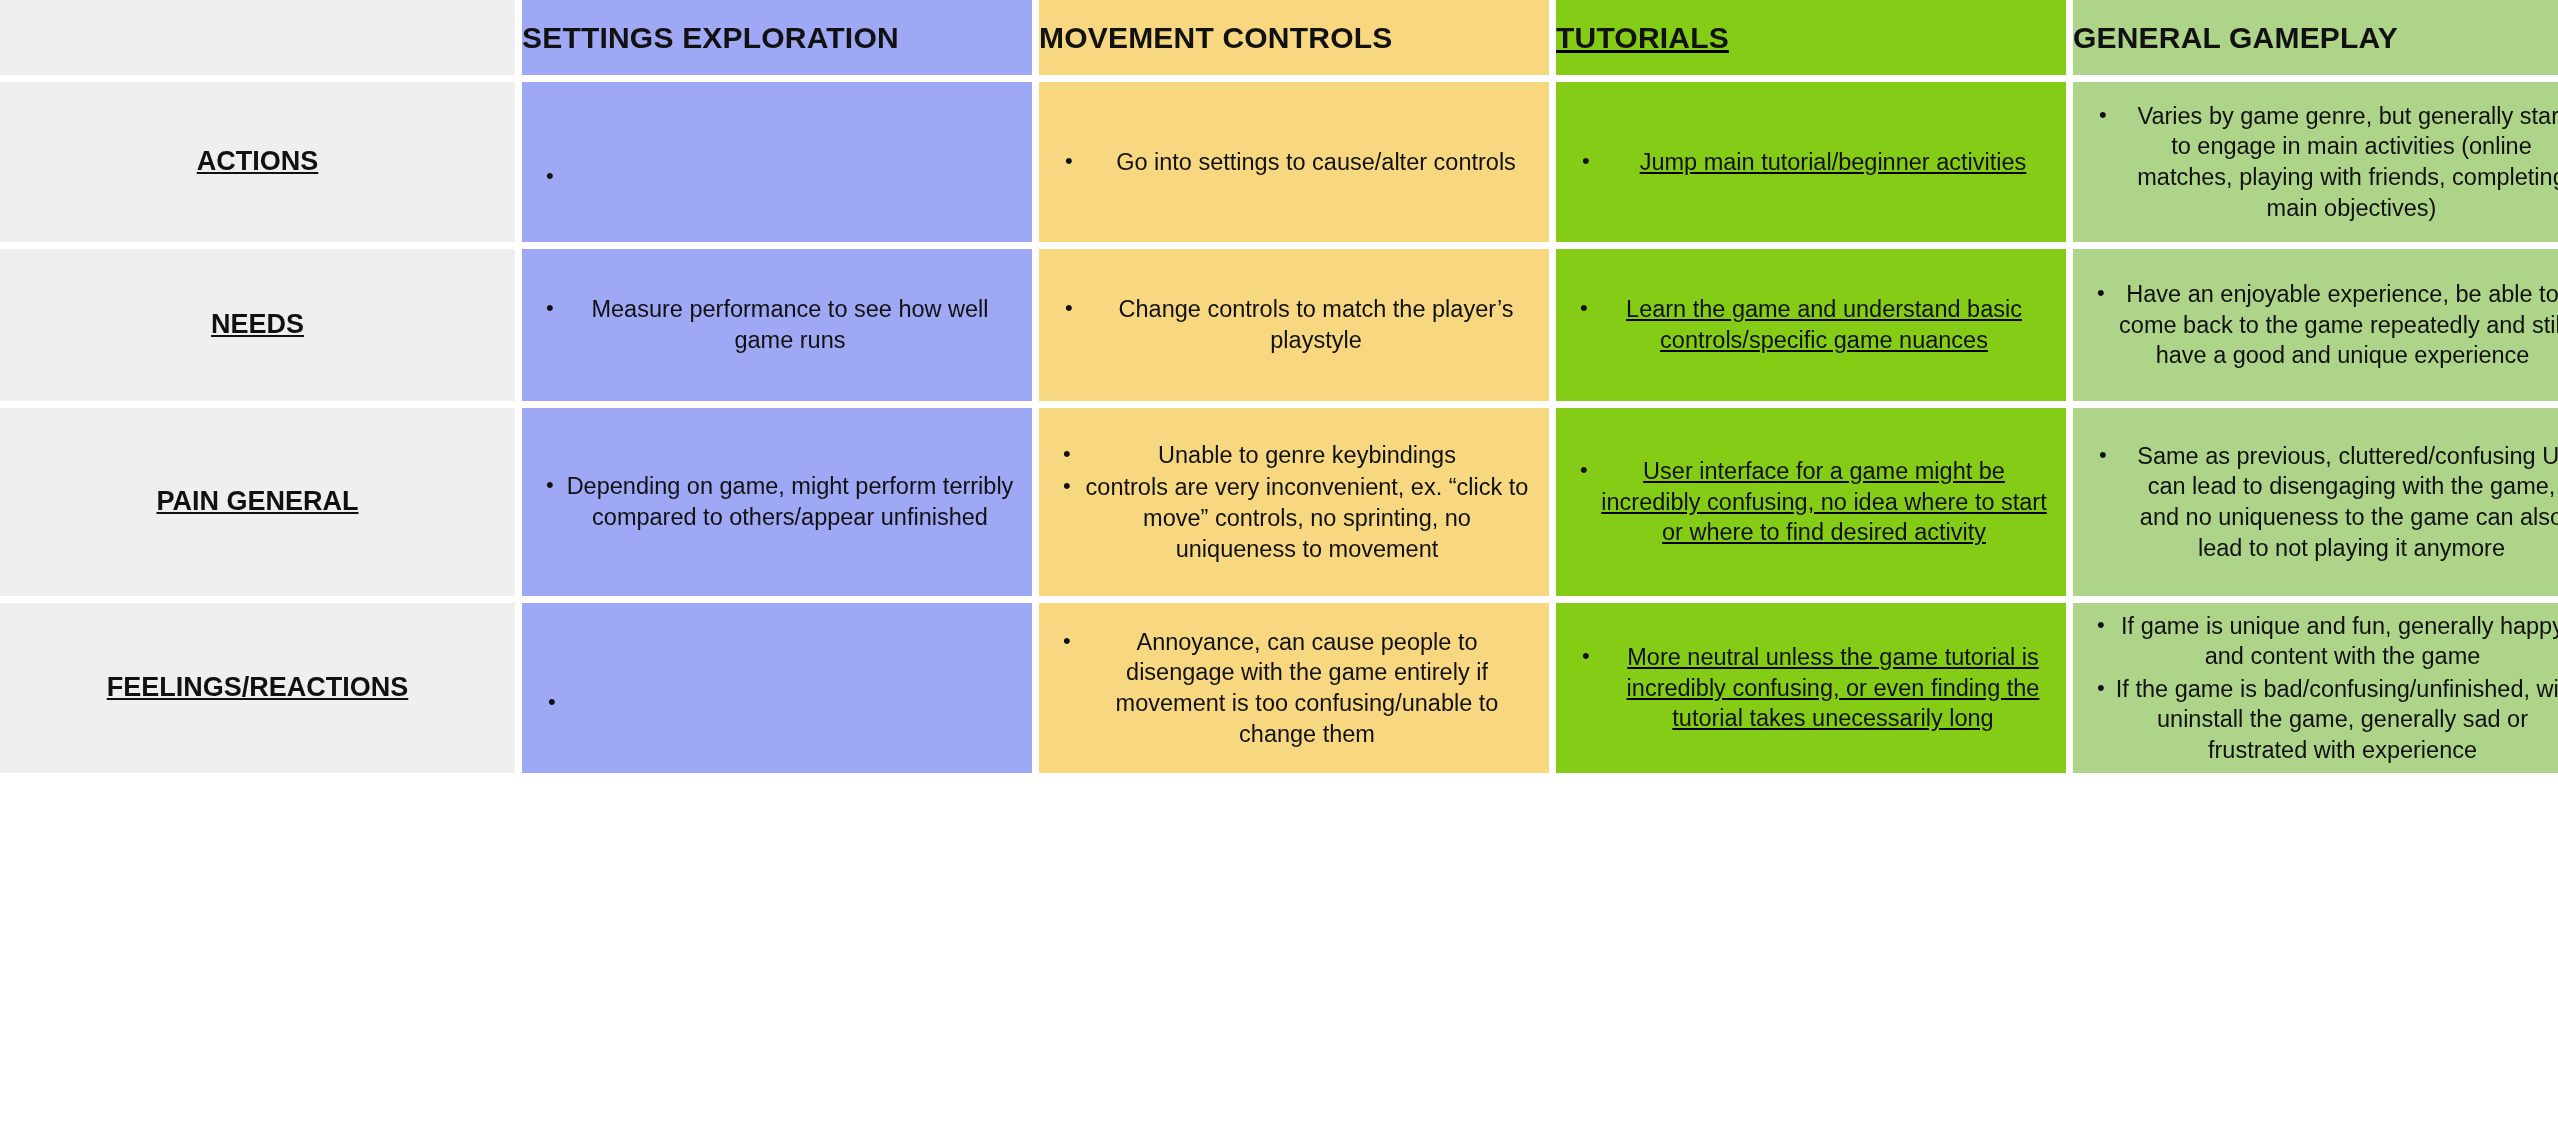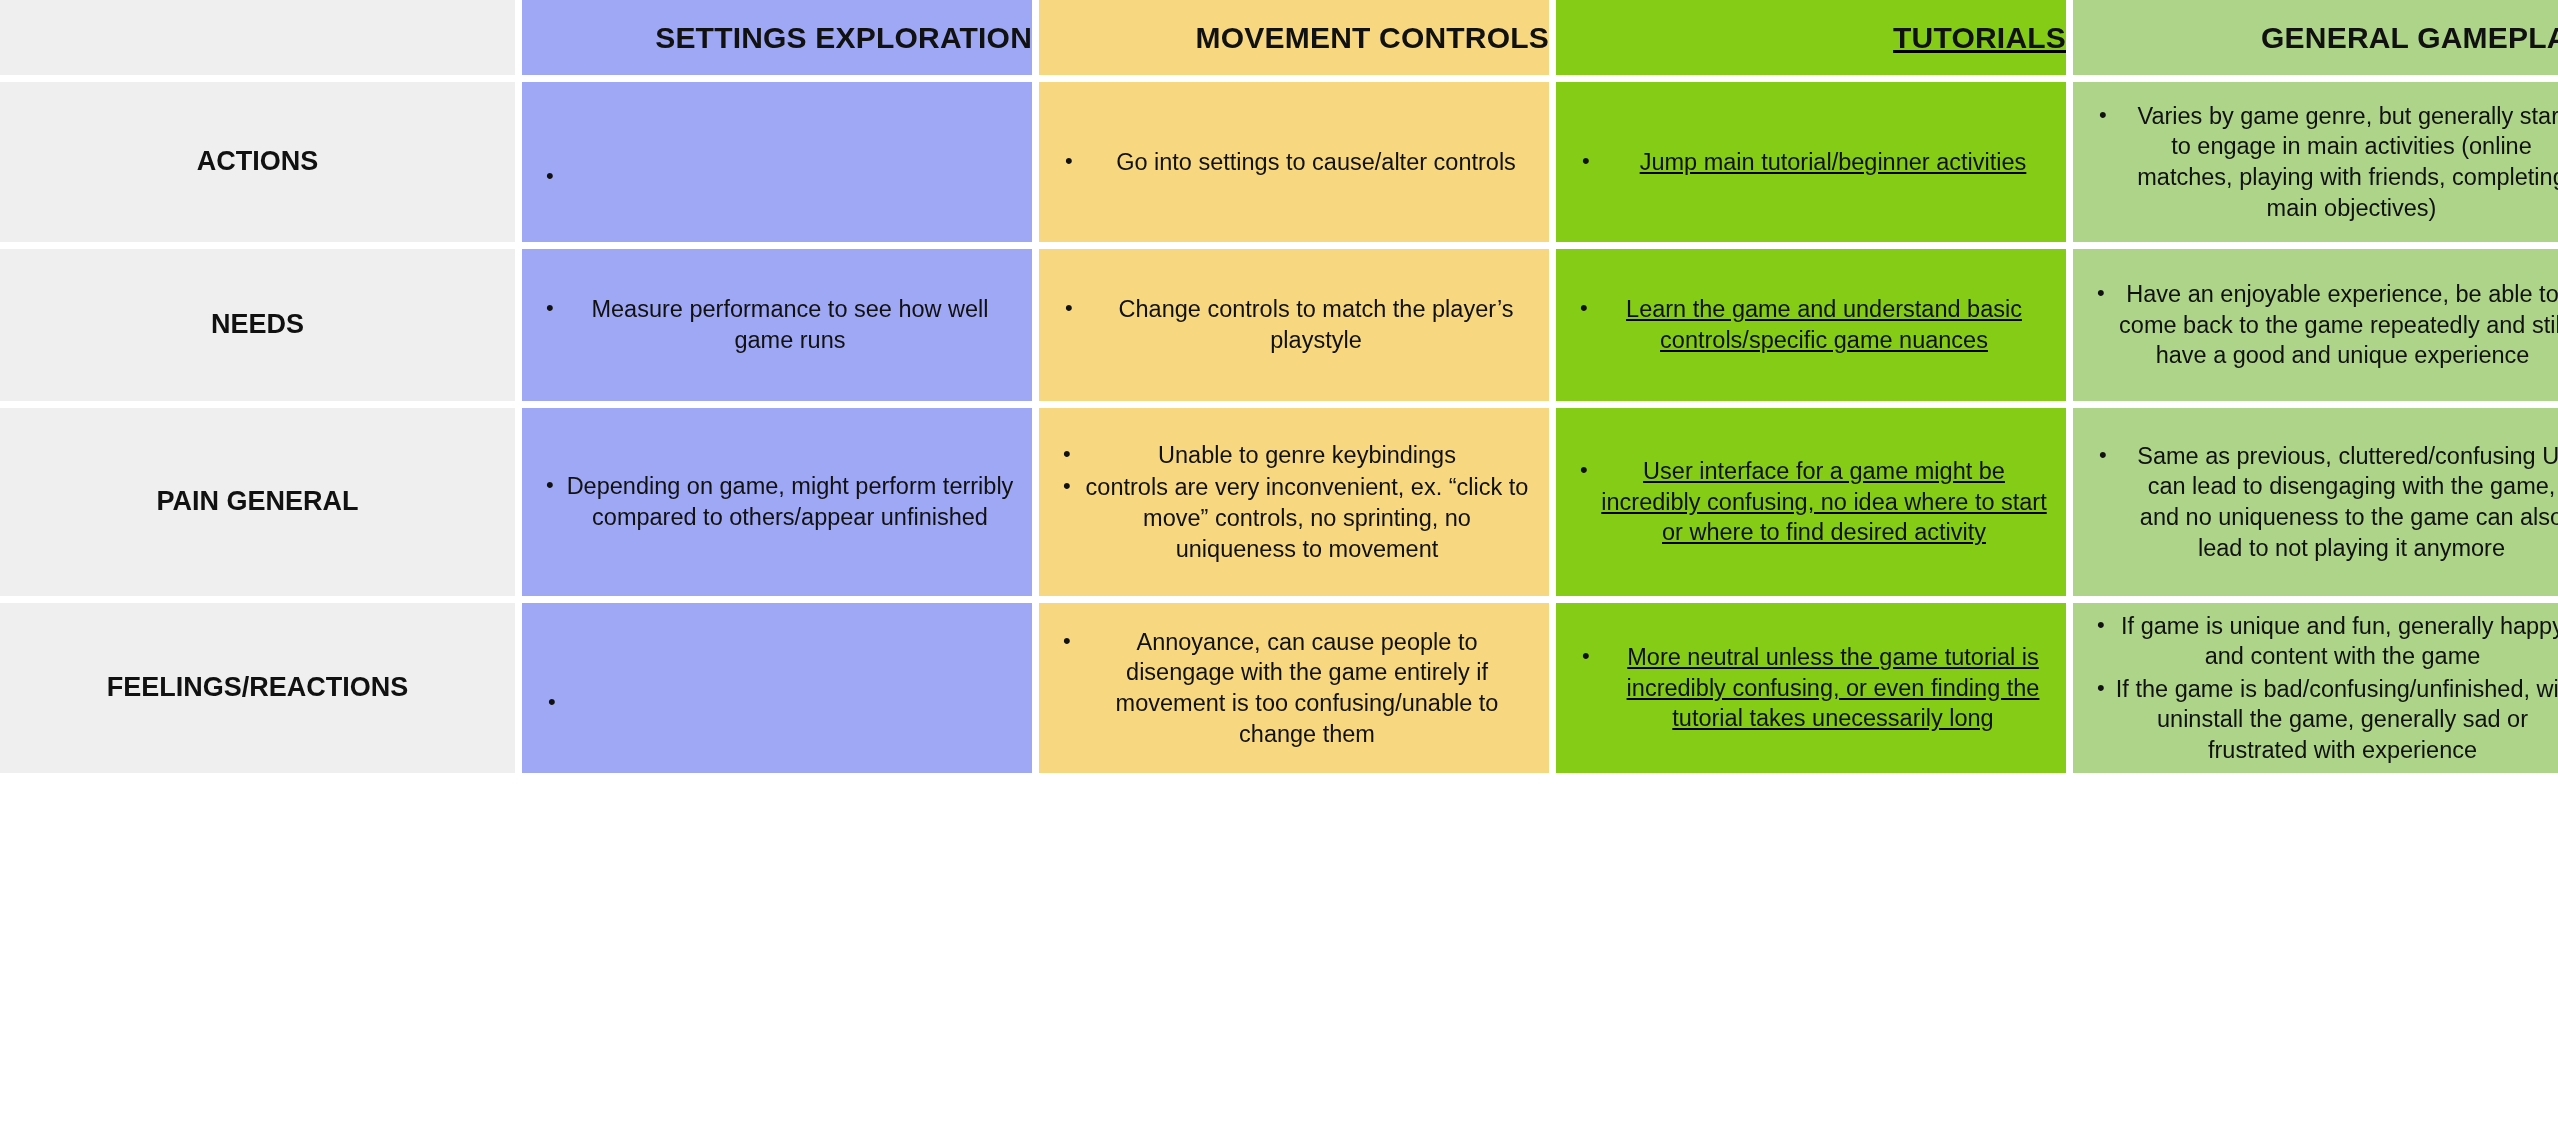--- a/index.html
+++ b/index.html
@@ -7,28 +7,28 @@
   #matrix{
     display:grid;
     grid-template-columns:515px 510px 510px 510px 513px;
     grid-template-rows:75px 160px 152px 188px 170px;
     gap:7px 7px;
     width:2558px;
     box-sizing:border-box;
   }
   .cell{box-sizing:border-box;display:flex;align-items:center;justify-content:center;overflow:hidden;}
   .corner{background:#efefef;}
-  .colhead{display:flex;align-items:center;justify-content:flex-end;}
+  .colhead{display:flex;align-items:center;justify-content:flex-start;}
   .colhead .ht{
     font-size:30px;font-weight:bold;color:#111111;letter-spacing:.2px;
     text-align:center;line-height:1.1;
   }
   .rowhead{background:#efefef;}
   .rowhead .rt{
-    font-size:27px;font-weight:bold;color:#111111;text-align:center;line-height:1.15;
+    font-size:27px;font-weight:bold;color:#111111;text-align:center;line-height:1.15;text-decoration:underline;
   }
   .body-cell{padding:6px 16px;}
   .body-cell ul{
     margin:0;padding:0;list-style:none;width:100%;
   }
   .body-cell li{
     position:relative;
     font-size:23.5px;line-height:1.30;color:#111111;
     margin:0 0 2px 0;
   }

